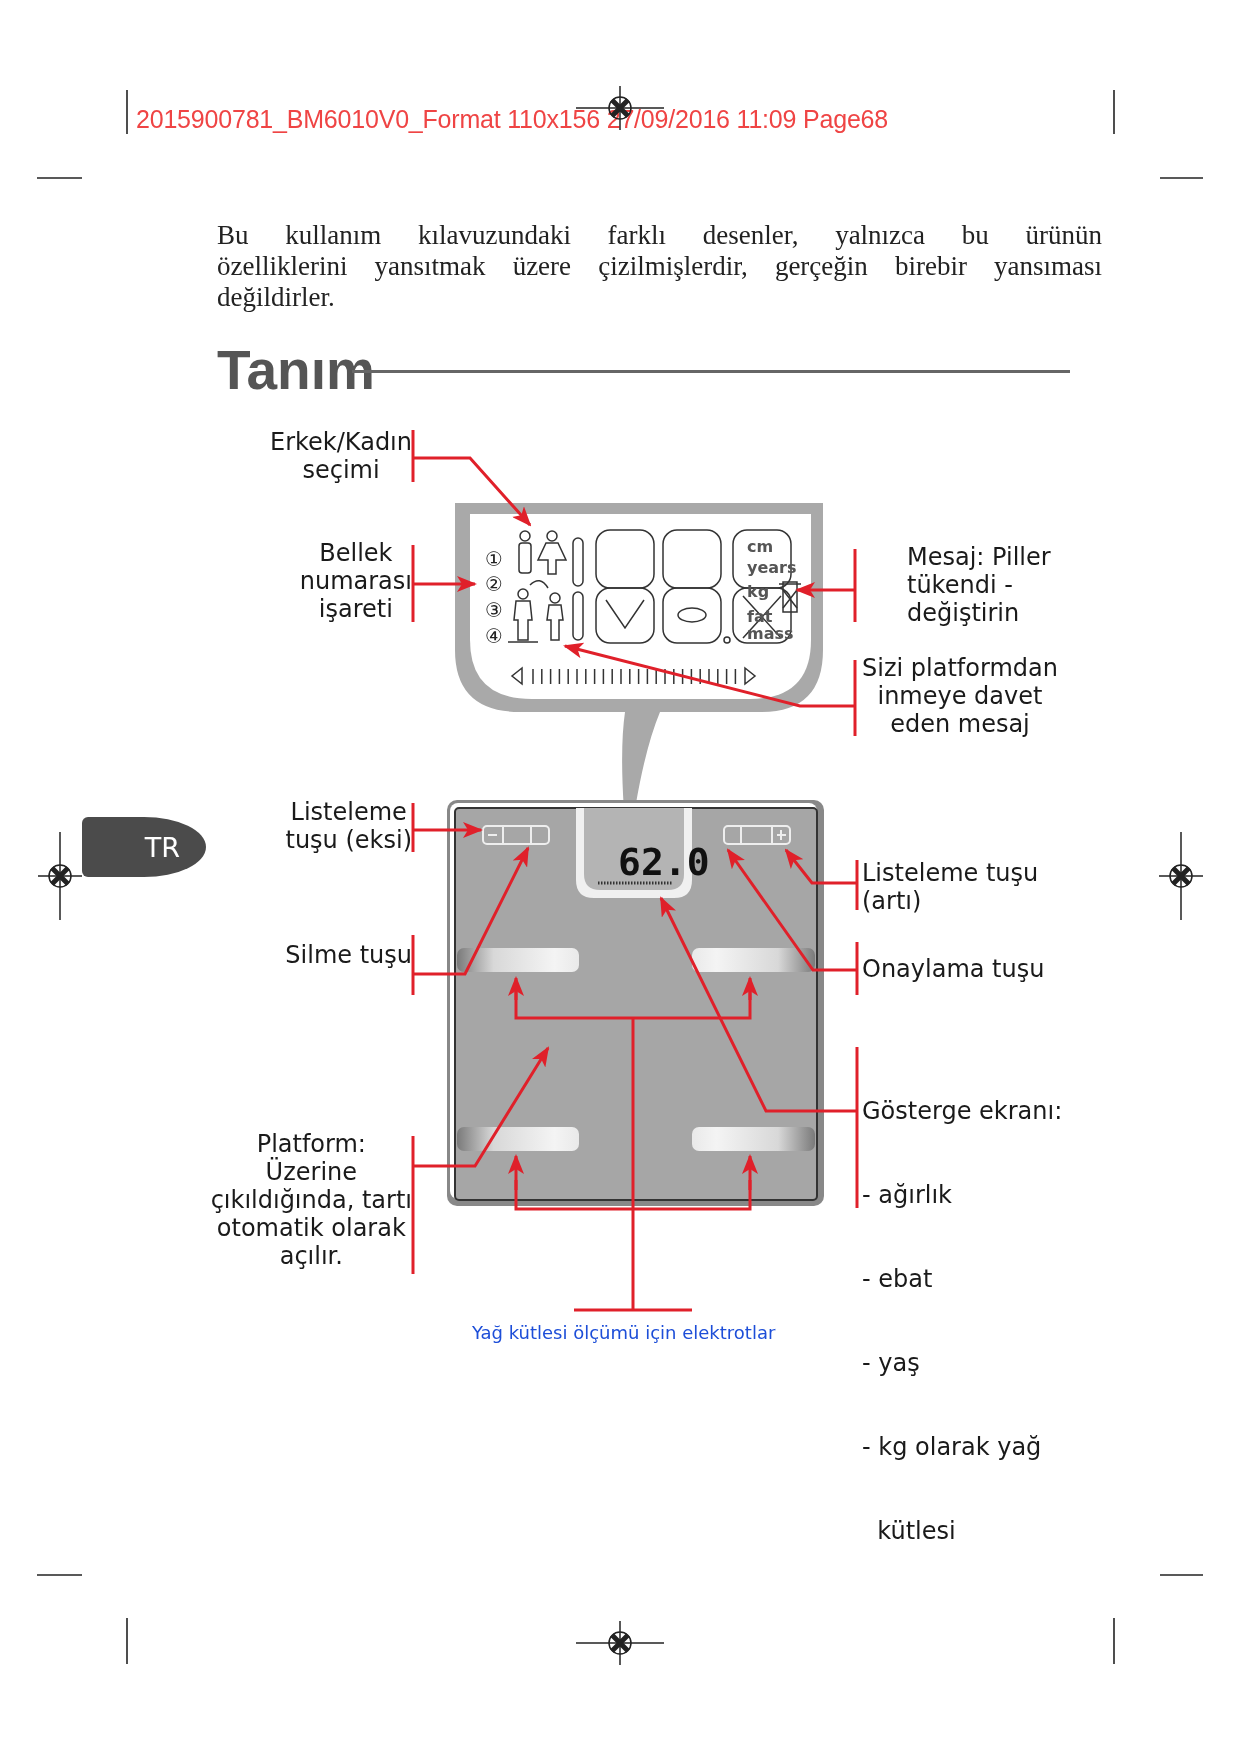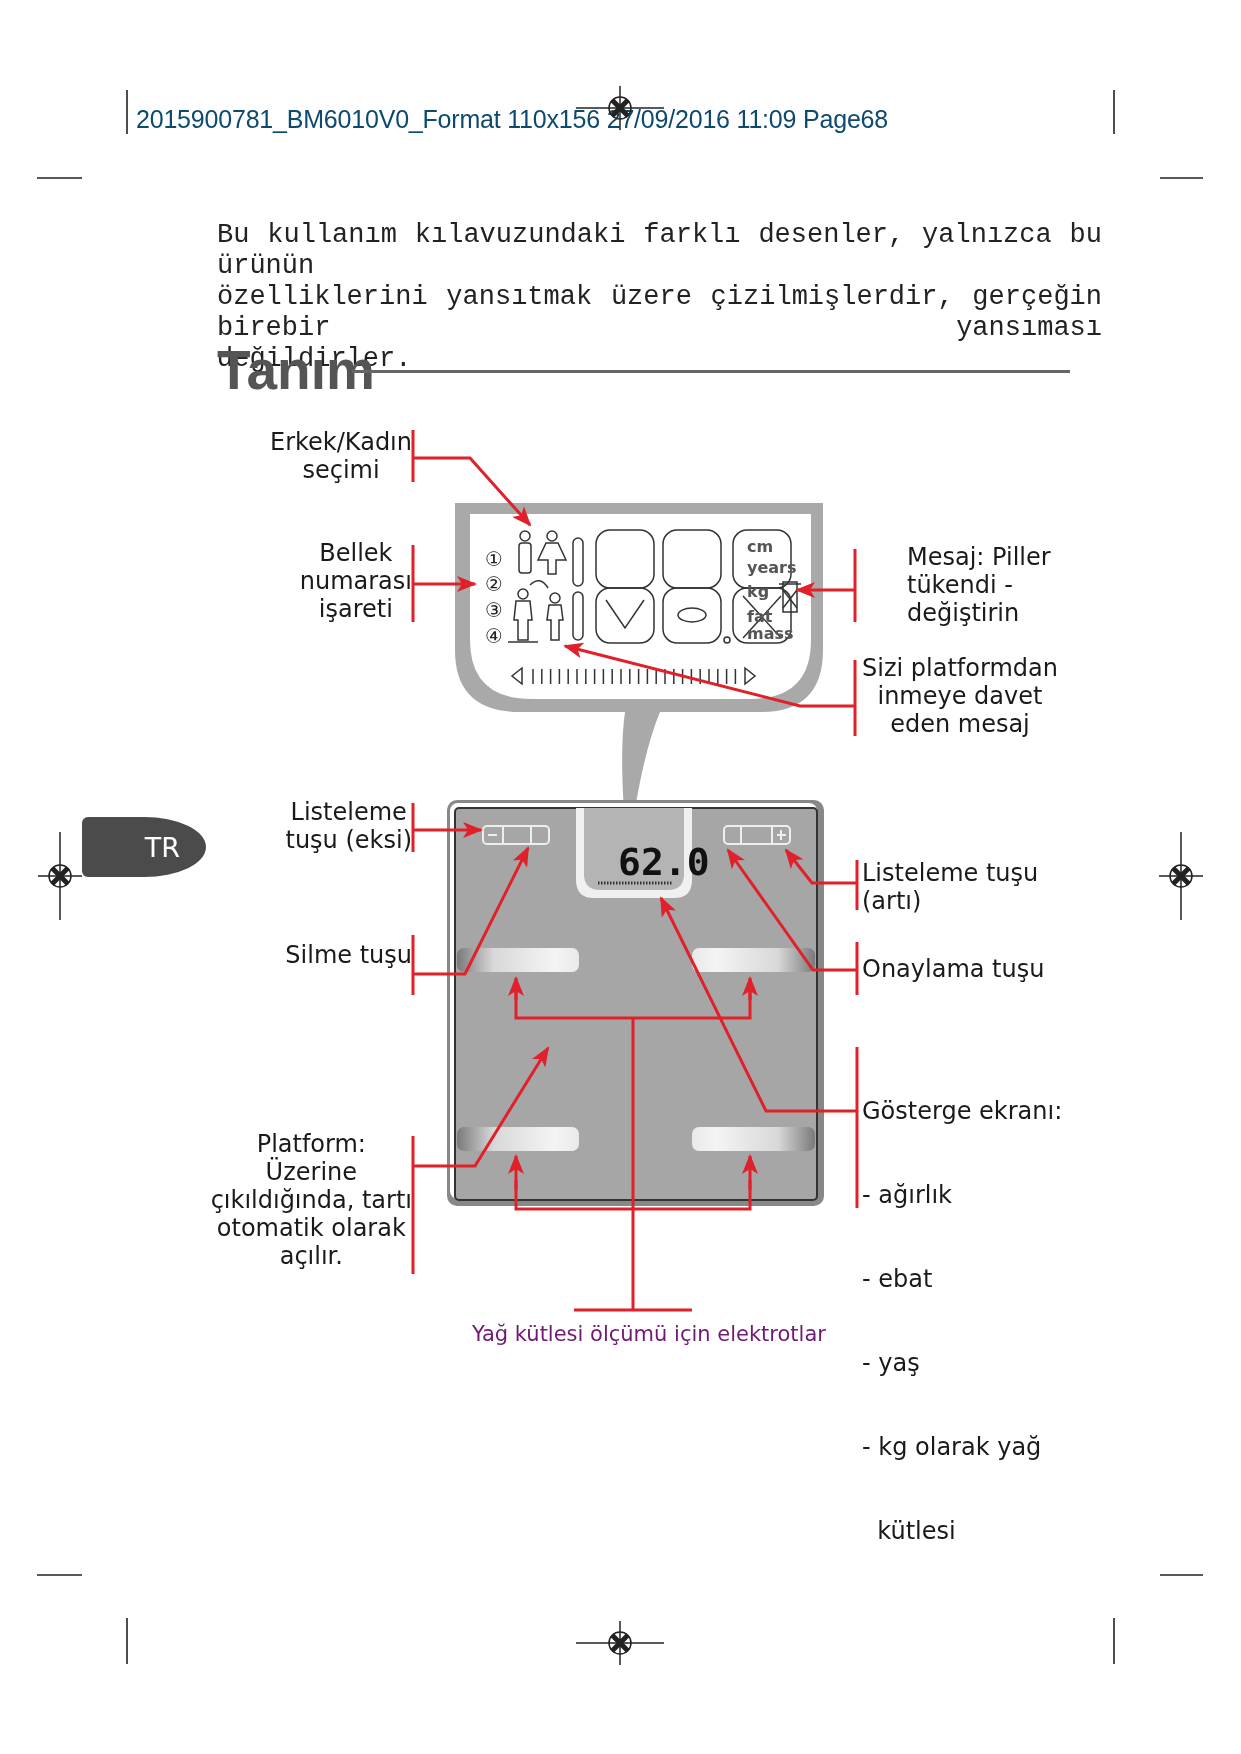--- a/index.html
+++ b/index.html
@@ -1,26 +1,26 @@
 <!DOCTYPE html>
 <html><head>
 <meta charset="utf-8">
 <style>
   html,body{margin:0;padding:0;background:#fff;}
   body{width:1241px;height:1754px;position:relative;overflow:hidden;font-family:"DejaVu Sans","Liberation Sans",sans-serif;color:#1a1a1a;}
   .abs{position:absolute;}
-  .hdr{left:136px;top:105px;font-family:"Liberation Sans",sans-serif;font-size:25px;letter-spacing:-0.2px;color:#0c4a6e;white-space:nowrap;}
-  .para{left:217px;top:220px;width:885px;font-family:Liberation Mono, monospace;font-size:27px;line-height:31px;color:#222;text-align:justify;}
+  .hdr{left:136px;top:105px;font-family:"Liberation Sans",sans-serif;font-size:25px;letter-spacing:-0.2px;color:#ef4444;white-space:nowrap;}
+  .para{left:217px;top:220px;width:885px;font-family:Liberation Serif, serif;font-size:27px;line-height:31px;color:#222;text-align:justify;}
   .para span{display:block;}
   .para .j{text-align:justify;text-align-last:justify;}
   .sec-title{left:217px;top:338px;font-family:"Liberation Sans",sans-serif;font-weight:bold;font-size:55px;color:#555;}
   .sec-line{left:352px;top:370px;width:718px;height:3px;background:#666;}
   .lbl{font-family:"DejaVu Sans",sans-serif;font-size:24px;line-height:28px;color:#1a1a1a;white-space:nowrap;}
   .lbl.r{text-align:center;}
-  .caption{left:472px;top:1322px;font-size:21px;font-family:"DejaVu Sans",sans-serif;color:#701a75;white-space:nowrap;}
+  .caption{left:472px;top:1322px;font-size:18px;font-family:"DejaVu Sans",sans-serif;color:#1d4ed8;white-space:nowrap;}
   .tr-tab{left:82px;top:817px;width:124px;height:60px;background:#4b4b4b;border-radius:6px 62px 62px 6px / 6px 30px 30px 6px;color:#fff;font-family:"DejaVu Sans",sans-serif;font-size:27px;display:flex;align-items:center;justify-content:flex-end;padding-right:26px;box-sizing:border-box;}
   svg{position:absolute;left:0;top:0;}
 </style>
 </head>
 <body>
 
 <div class="abs hdr">2015900781_BM6010V0_Format 110x156  27/09/2016  11:09  Page68</div>
 
 <div class="abs para">
   <span class="j">Bu kullanım kılavuzundaki farklı desenler, yalnızca bu ürünün</span>

